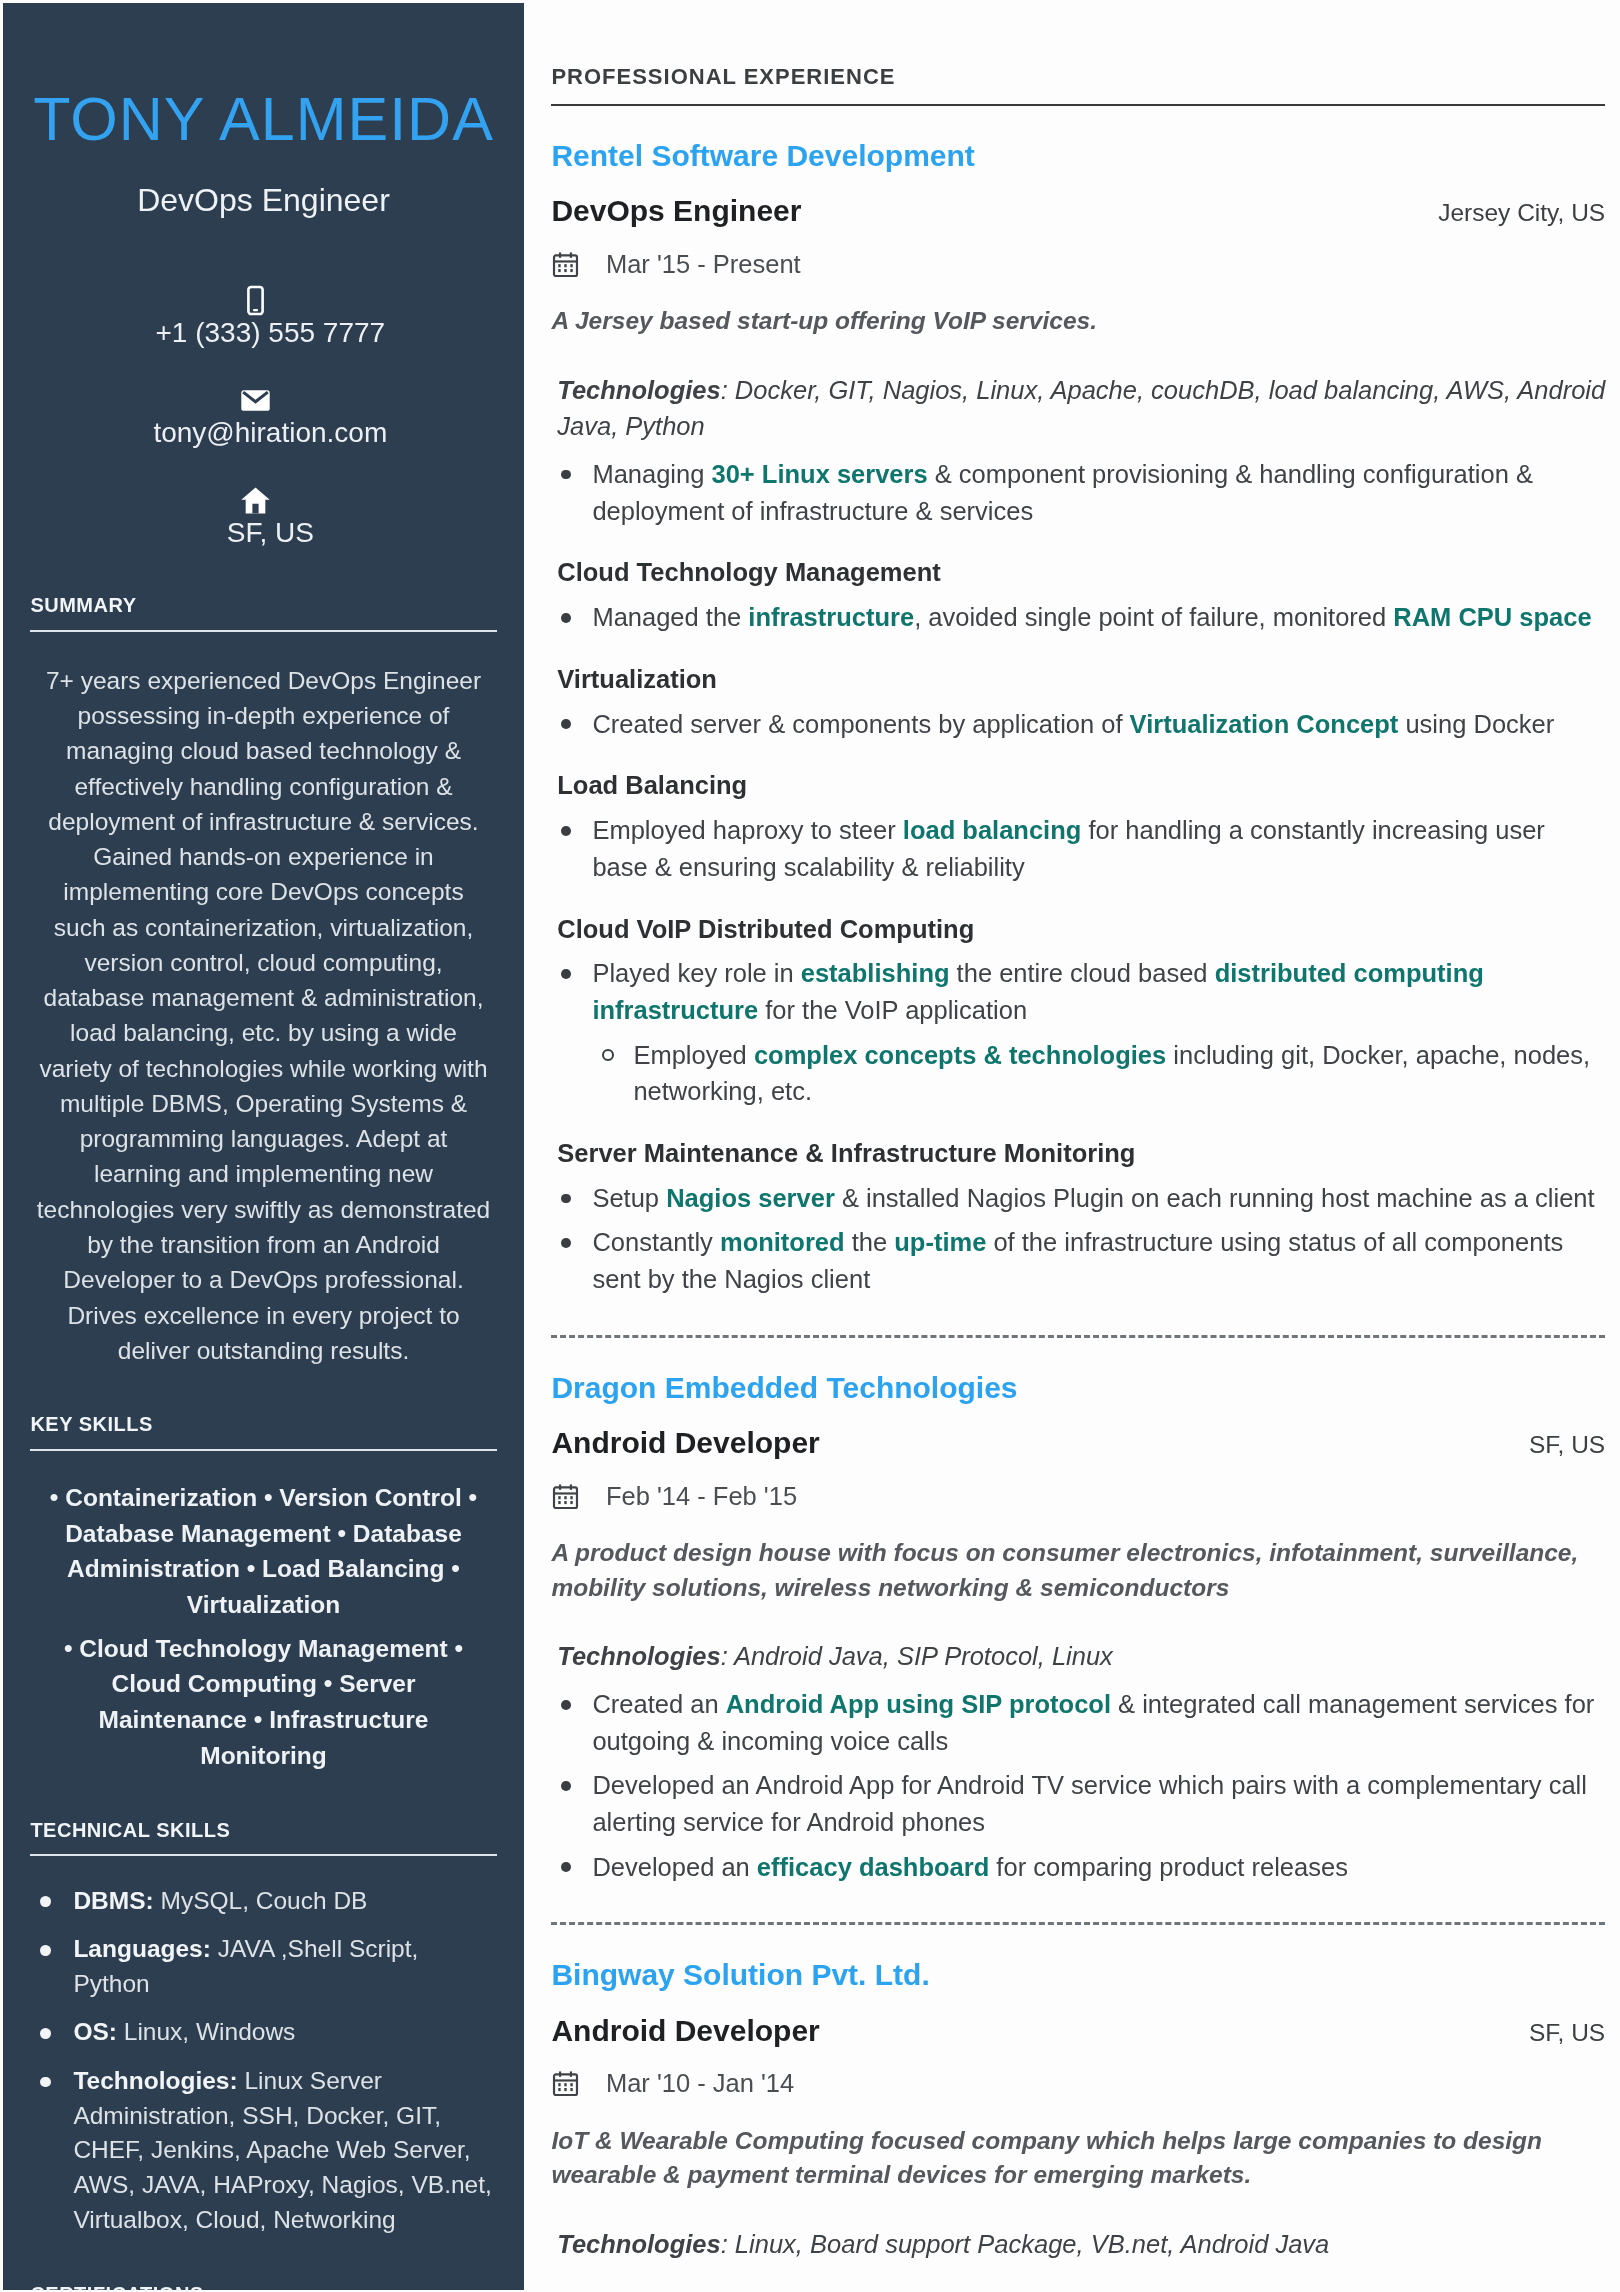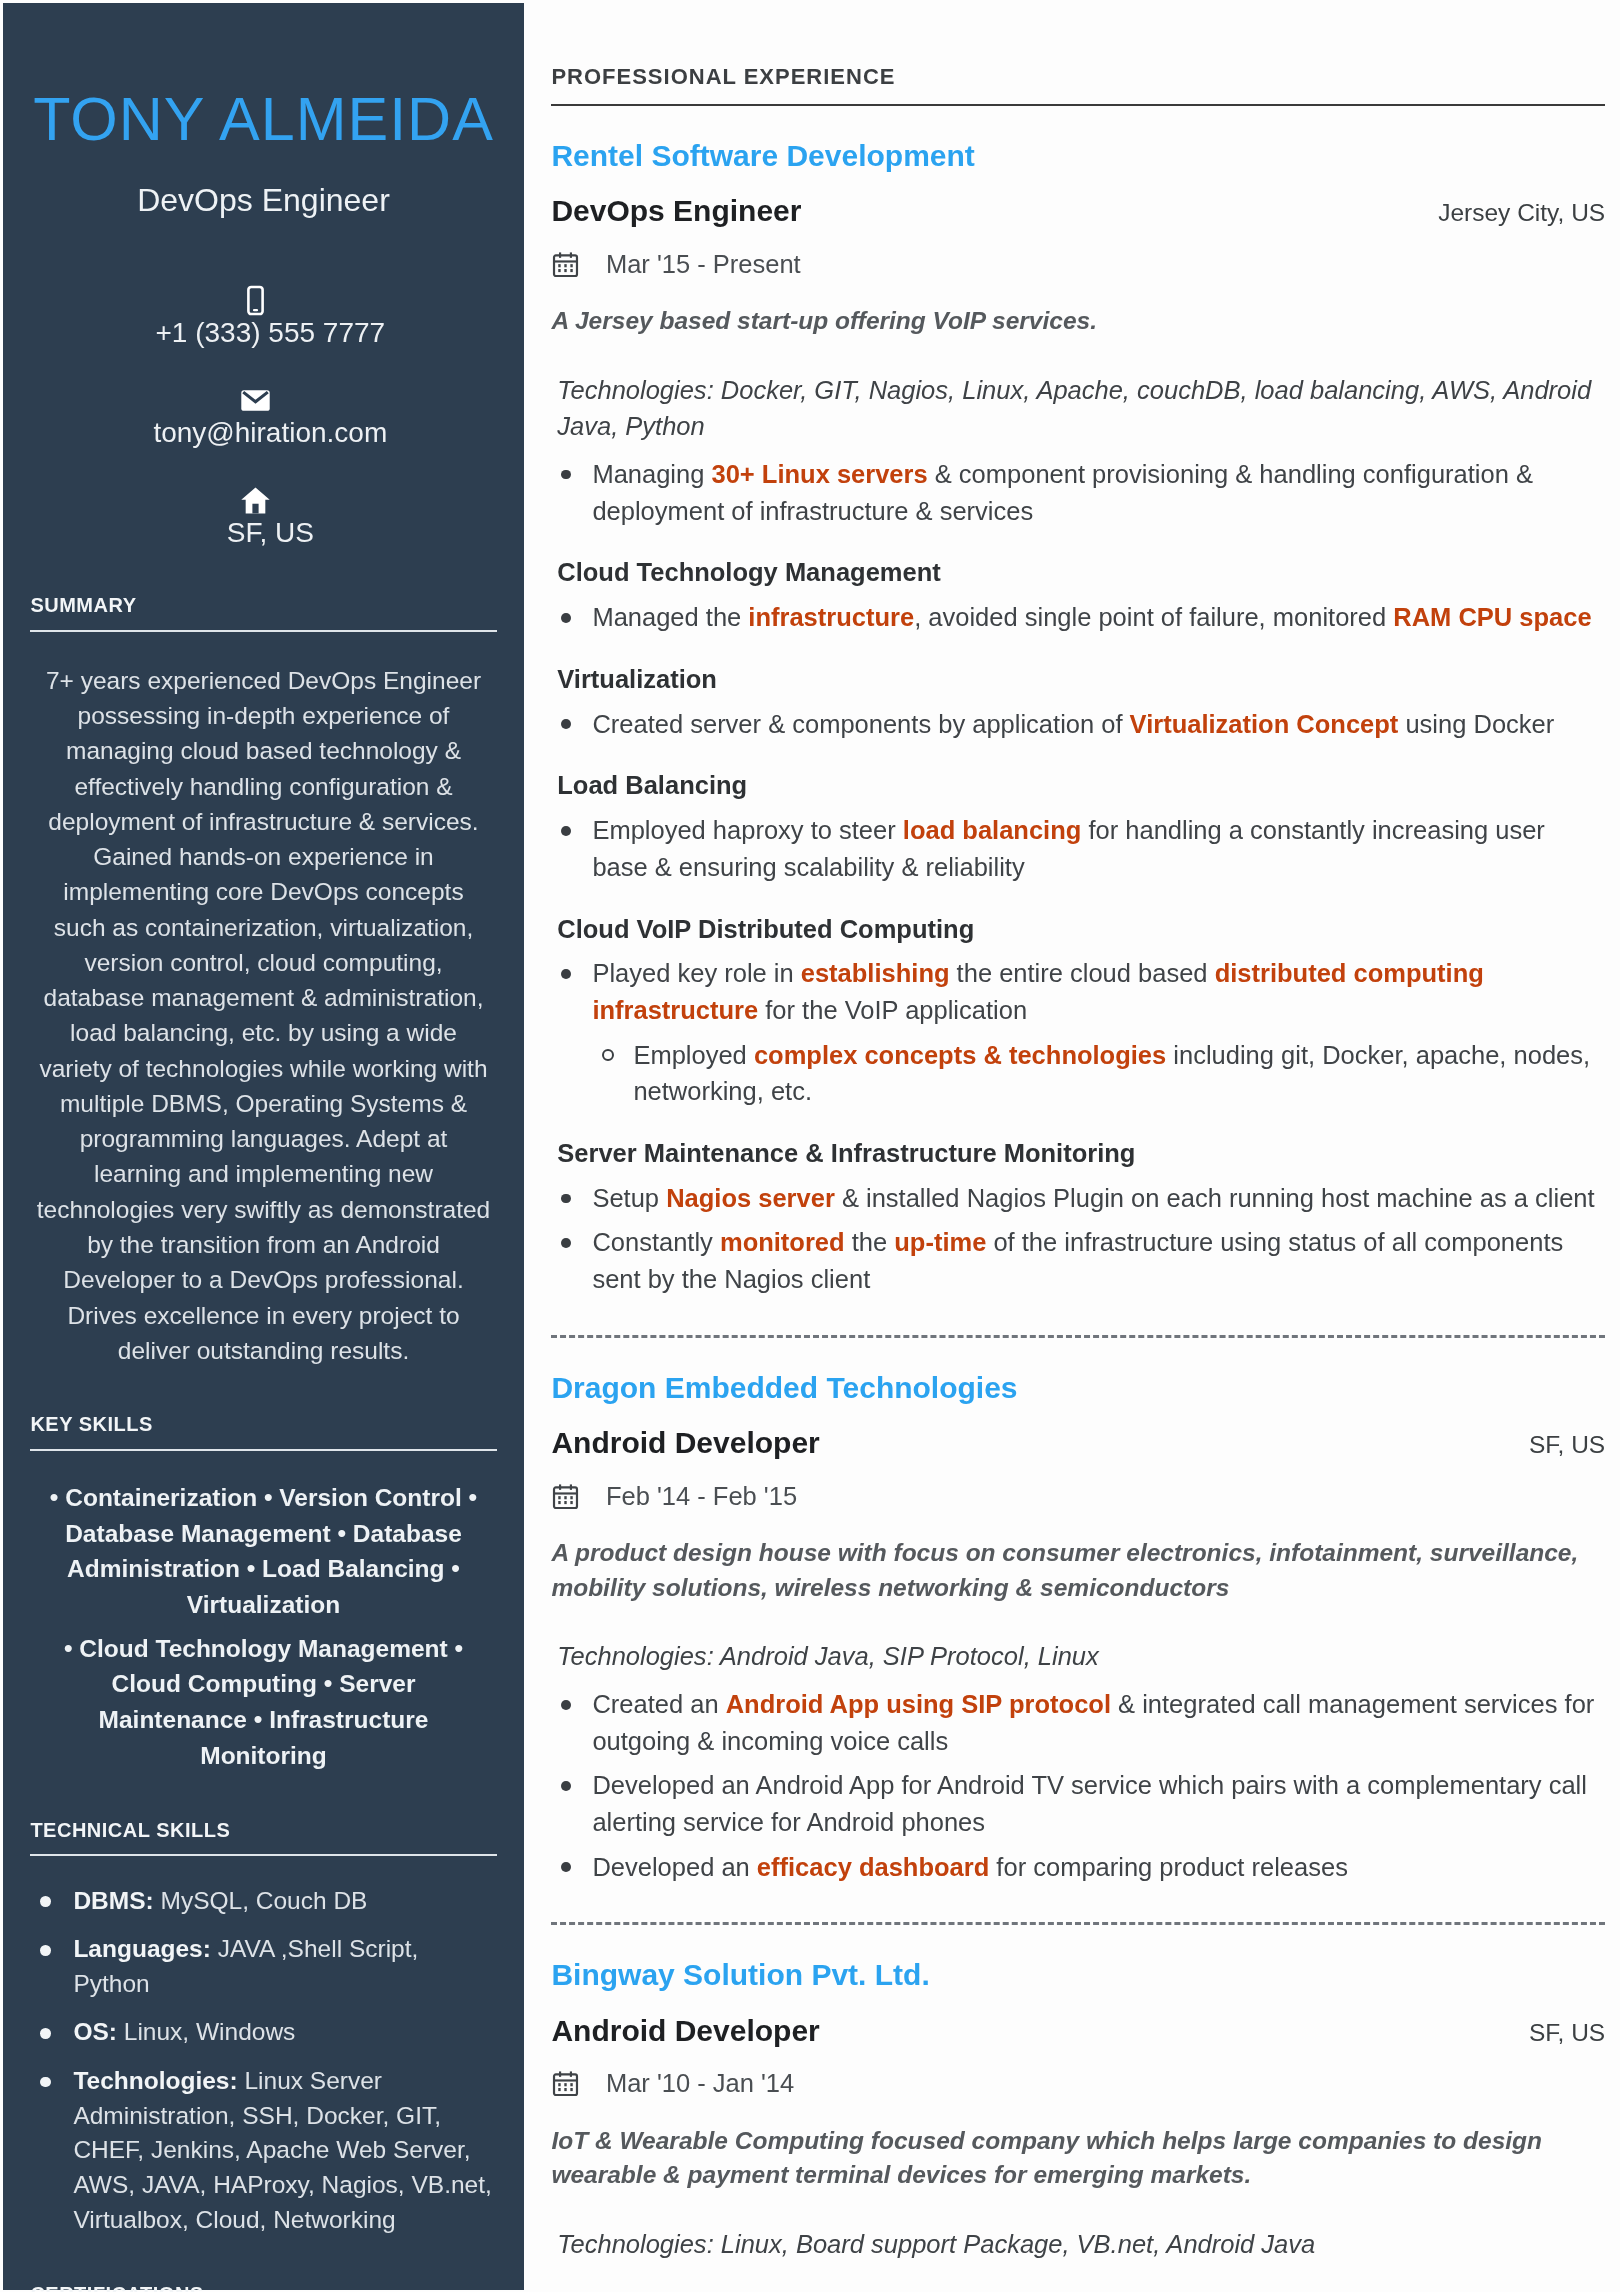--- a/index.html
+++ b/index.html
@@ -53,33 +53,33 @@
   .job{margin-top:33px;}
   .company{font-size:30px;font-weight:600;color:#2ba3f0;margin:0;}
   .role-row{display:flex;align-items:baseline;justify-content:space-between;margin-top:21.6px;}
   .role{font-size:30px;font-weight:700;color:#1e2023;margin:0;}
   .location{font-size:24.5px;color:#3c4043;}
   .date-row{display:flex;align-items:center;margin-top:21.6px;color:#4a4e52;font-size:25.5px;text-align:center;}
   .cal{width:29px;height:29px;margin-right:25.5px;color:#3f4347;display:inline-flex;}
   .cal svg{width:29px;height:29px;}
   .about{font-style:italic;font-size:24.5px;color:#55595d;margin:25.5px 0 0 0;line-height:1.4;font-weight:bold;}
   .techline{font-style:italic;font-size:25.5px;color:#3e4246;margin:33px 0 0 5.9px;line-height:1.42;}
-  .techline b{font-weight:400;}
+  .techline b{font-weight:700;}
   .grp-h{font-size:25.5px;font-weight:700;color:#2e3134;margin:29px 0 0 5.9px;}
   ul.bul{list-style:none;margin:11.8px 0 0 0;padding:0;font-size:25.5px;line-height:1.44;color:#3f4347;}
   ul.bul li{position:relative;padding-left:41px;margin-bottom:7.8px;}
   ul.bul li.lvl1::before{
     content:"";position:absolute;left:9.8px;top:13.7px;width:9.8px;height:9.8px;border-radius:50%;background:#3a3e42;
   }
   ul.bul li.lvl2{margin-left:41px;}
   ul.bul li.lvl2::before{
     content:"";position:absolute;left:9.8px;top:12.7px;width:7.8px;height:7.8px;border-radius:50%;
     border:2.9px solid #3a3e42;background:transparent;
   }
-  ul.bul b{font-weight:700;color:#c2410c;}
+  ul.bul b{font-weight:700;color:#0f766e;}
   hr.dashed{border:none;border-top:3.9px dashed #70757c;margin:37px 0 2px 0;}
 </style>
 </head>
 <body>
 
 <div class="page">
 
   <aside class="sidebar">
     <h1 class="name">TONY ALMEIDA</h1>
     <div class="subtitle">DevOps Engineer</div>

